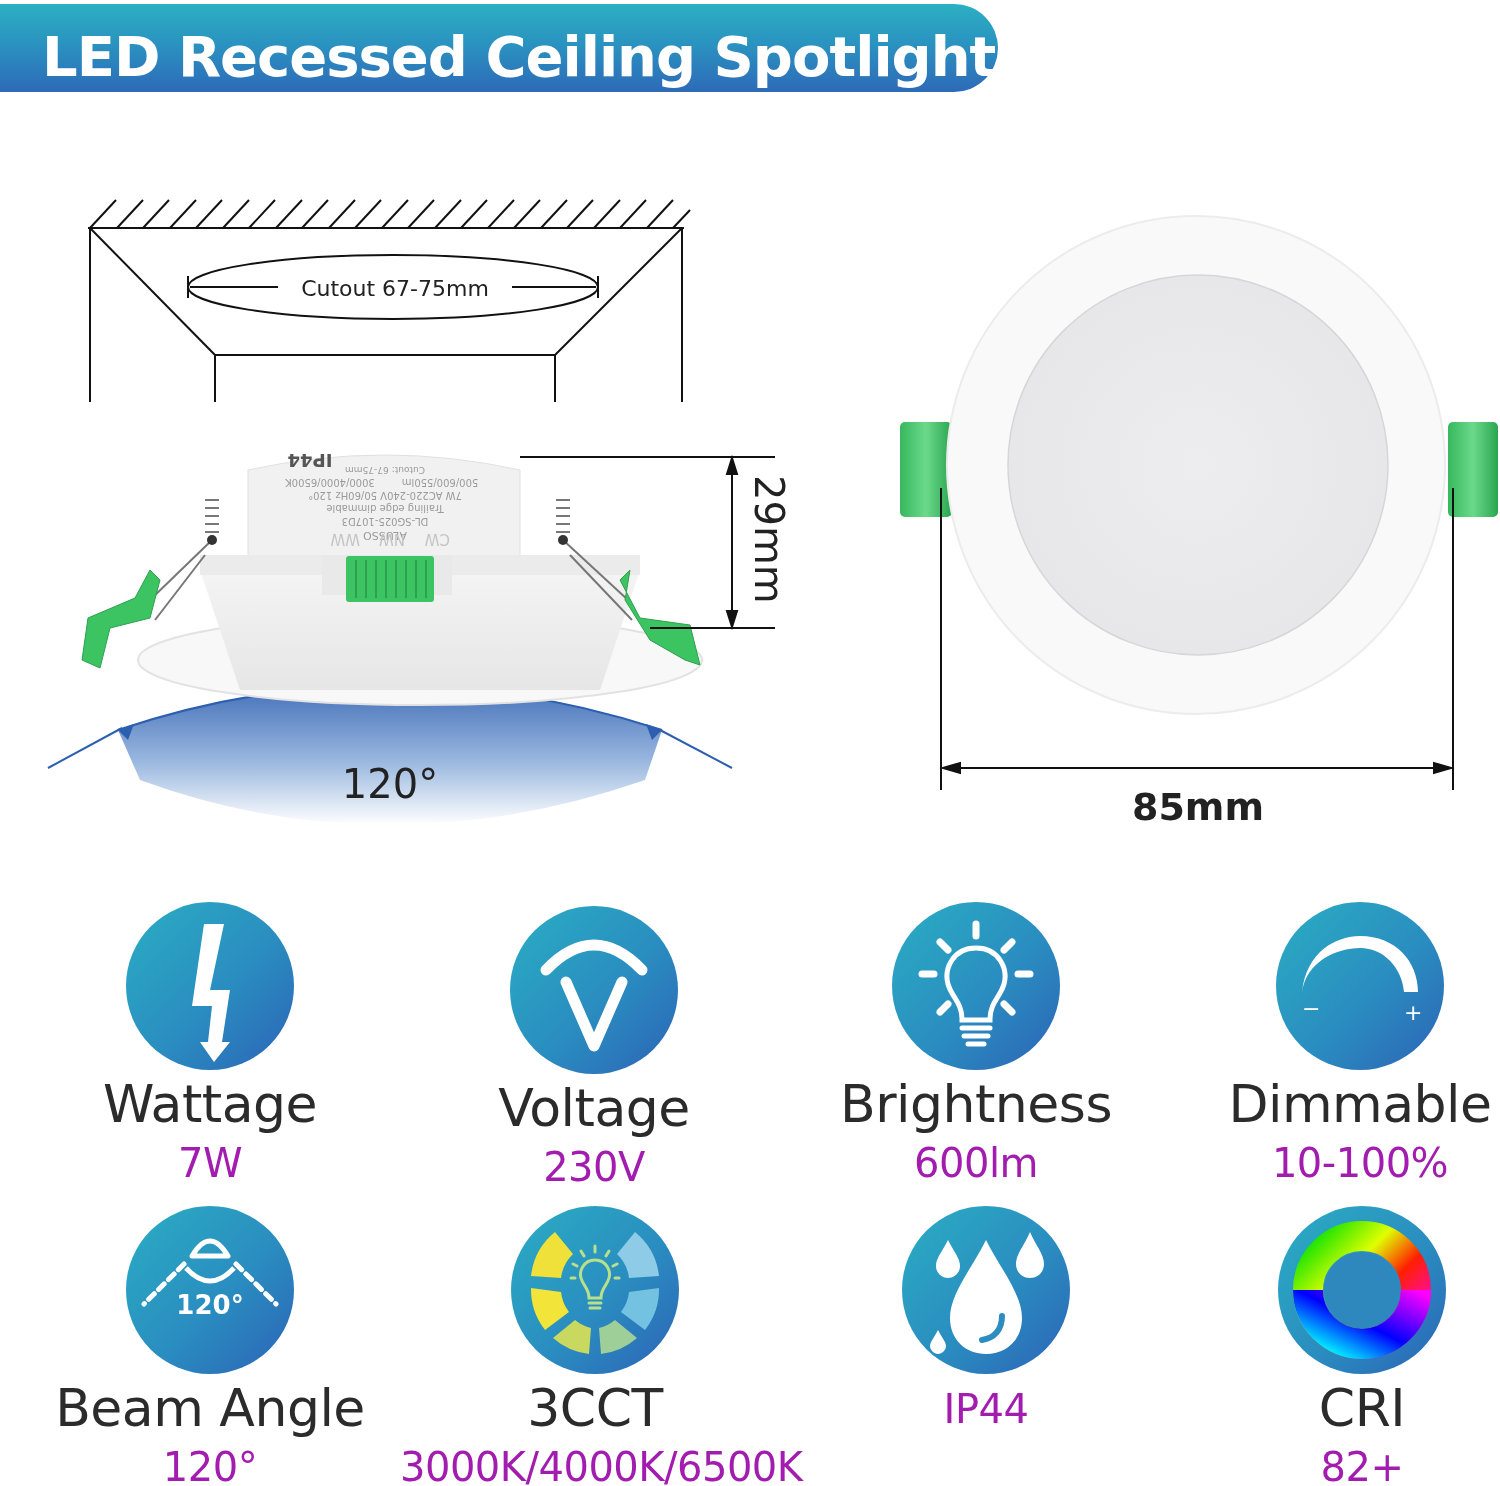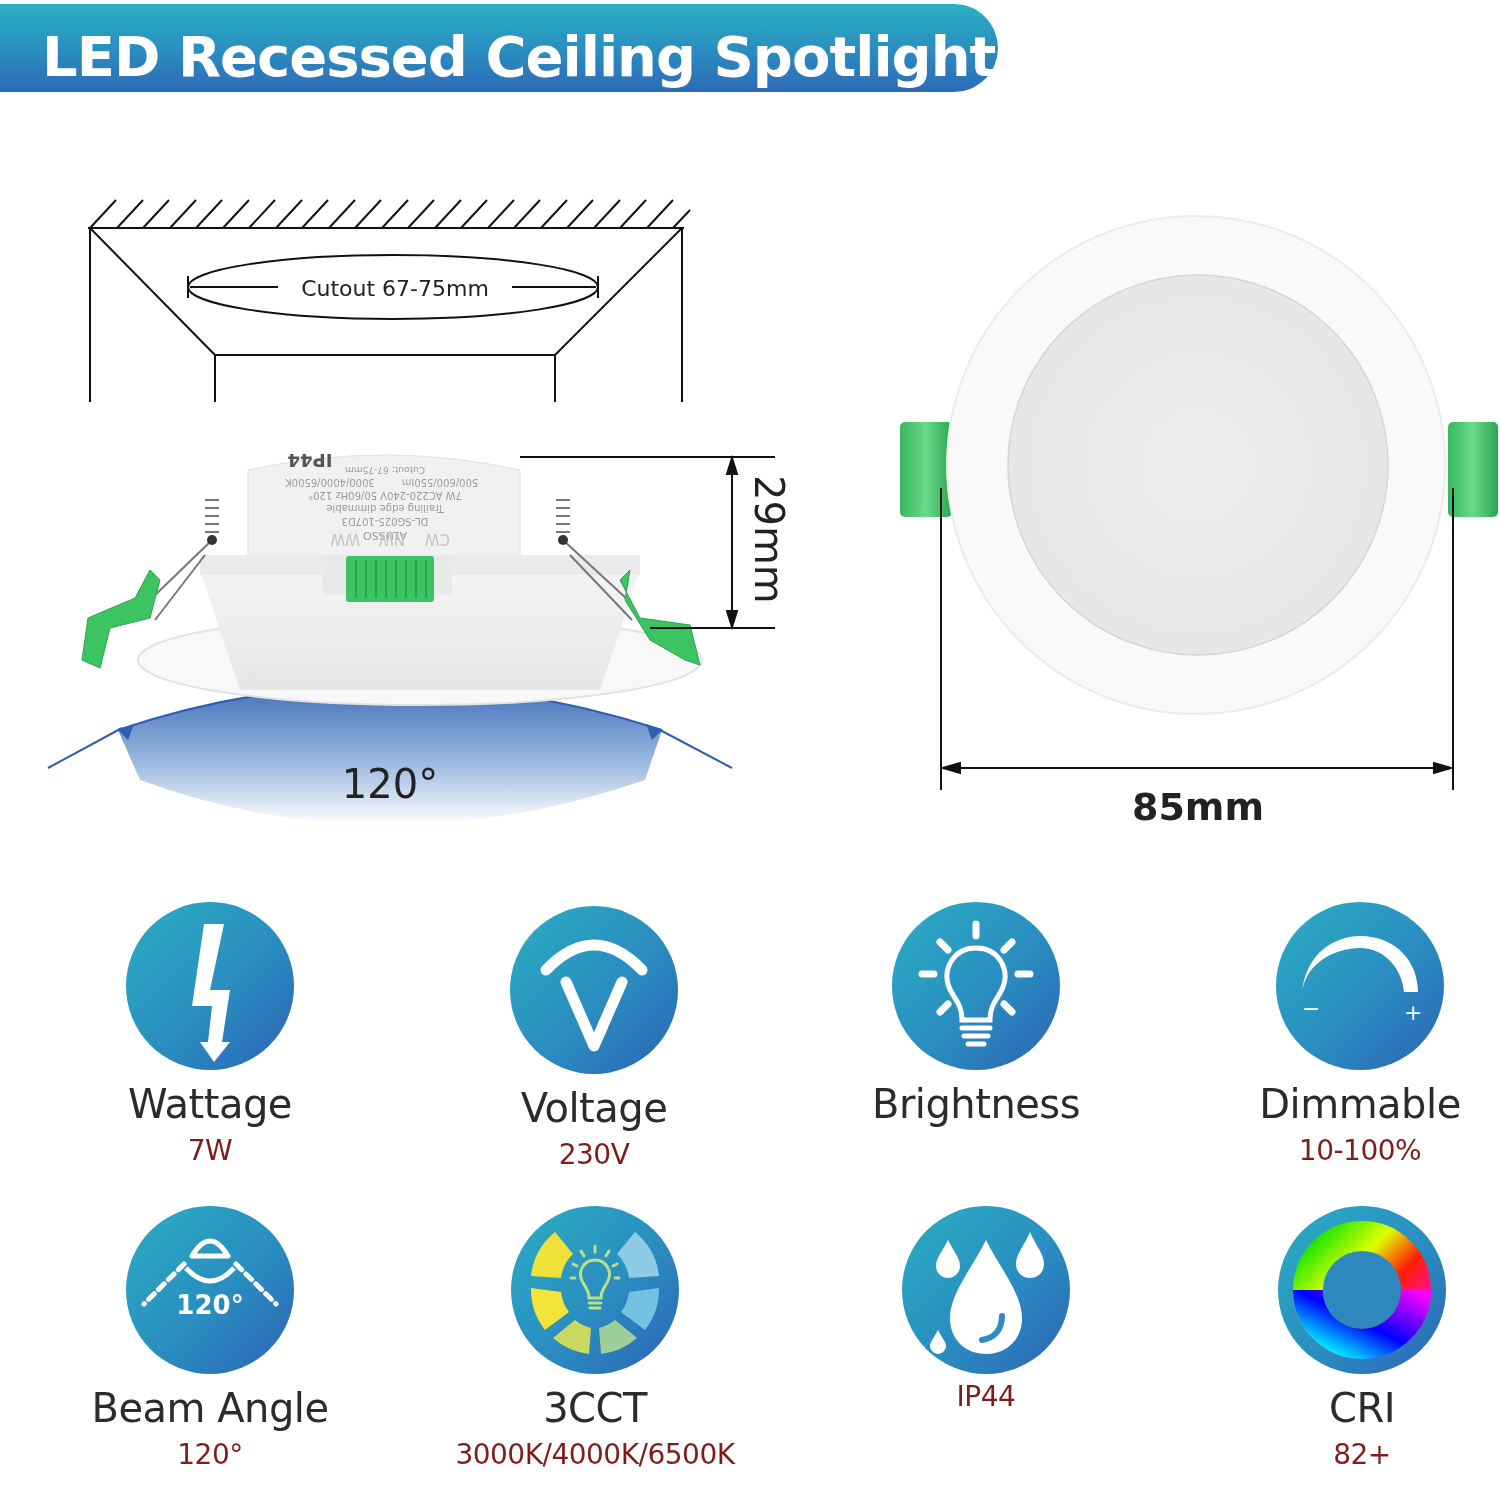--- a/index.html
+++ b/index.html
@@ -24,25 +24,25 @@
     position: absolute; width: 340px; text-align: center;
   }
   .feature .circle {
     width: 168px; height: 168px; border-radius: 50%;
     margin: 0 auto;
     background: linear-gradient(135deg, #2aaec3 0%, #2a8dc0 55%, #2c63b6 100%);
     position: relative; overflow: hidden;
   }
   .feature .circle svg { position: absolute; left: 0; top: 0; width: 168px; height: 168px; }
   .feature .label {
-    margin-top: 10px; font-size: 40px; color: #2b2b2b; font-weight: normal;
+    margin-top: 10px; font-size: 52px; color: #2b2b2b; font-weight: normal;
     letter-spacing: -0.5px; line-height: 48px; white-space: nowrap;
   }
   .feature .value {
-    font-size: 28px; color: #7f1d1d; line-height: 46px; white-space: nowrap; letter-spacing: -0.5px;
+    font-size: 40px; color: #a21caf; line-height: 46px; white-space: nowrap; letter-spacing: -0.5px; margin-top: 12px;
   }
 </style>
 </head>
 <body>
 
 <div class="banner">
   <div class="banner-title">LED Recessed Ceiling Spotlights</div>
 </div>
 
 <svg class="diagram" width="1500" height="880" viewBox="0 0 1500 880">
@@ -227,20 +227,21 @@
         <line x1="48" y1="110" x2="56" y2="102"></line>
         <line x1="120" y1="110" x2="112" y2="102"></line>
         <path d="M 84 46 C 60 46 52 68 56 82 C 60 96 70 100 70 118 L 98 118 C 98 100 108 96 112 82 C 116 68 108 46 84 46 Z" stroke-width="5"></path>
         <line x1="70" y1="126" x2="98" y2="126" stroke-width="5"></line>
         <line x1="72" y1="134" x2="96" y2="134" stroke-width="5"></line>
         <line x1="76" y1="142" x2="92" y2="142" stroke-width="5"></line>
       </g>
     </svg>
   </div>
   <div class="label">Brightness</div>
+  <div class="value">600lm</div>
 </div>
 
 <div class="feature" style="left:1190px; top:902px;">
   <div class="circle">
     <svg viewBox="0 0 168 168">
       <path d="M 26 90 C 30 50 60 34 84 34 C 120 34 142 60 142 90 L 128 90 C 126 66 108 46 84 46 C 60 46 30 60 26 90 Z" fill="#fff"></path>
       <text x="26" y="114" fill="#fff" font-size="22" font-family="DejaVu Sans, sans-serif">−</text>
       <text x="128" y="118" fill="#fff" font-size="22" font-family="DejaVu Sans, sans-serif">+</text>
     </svg>
   </div>

